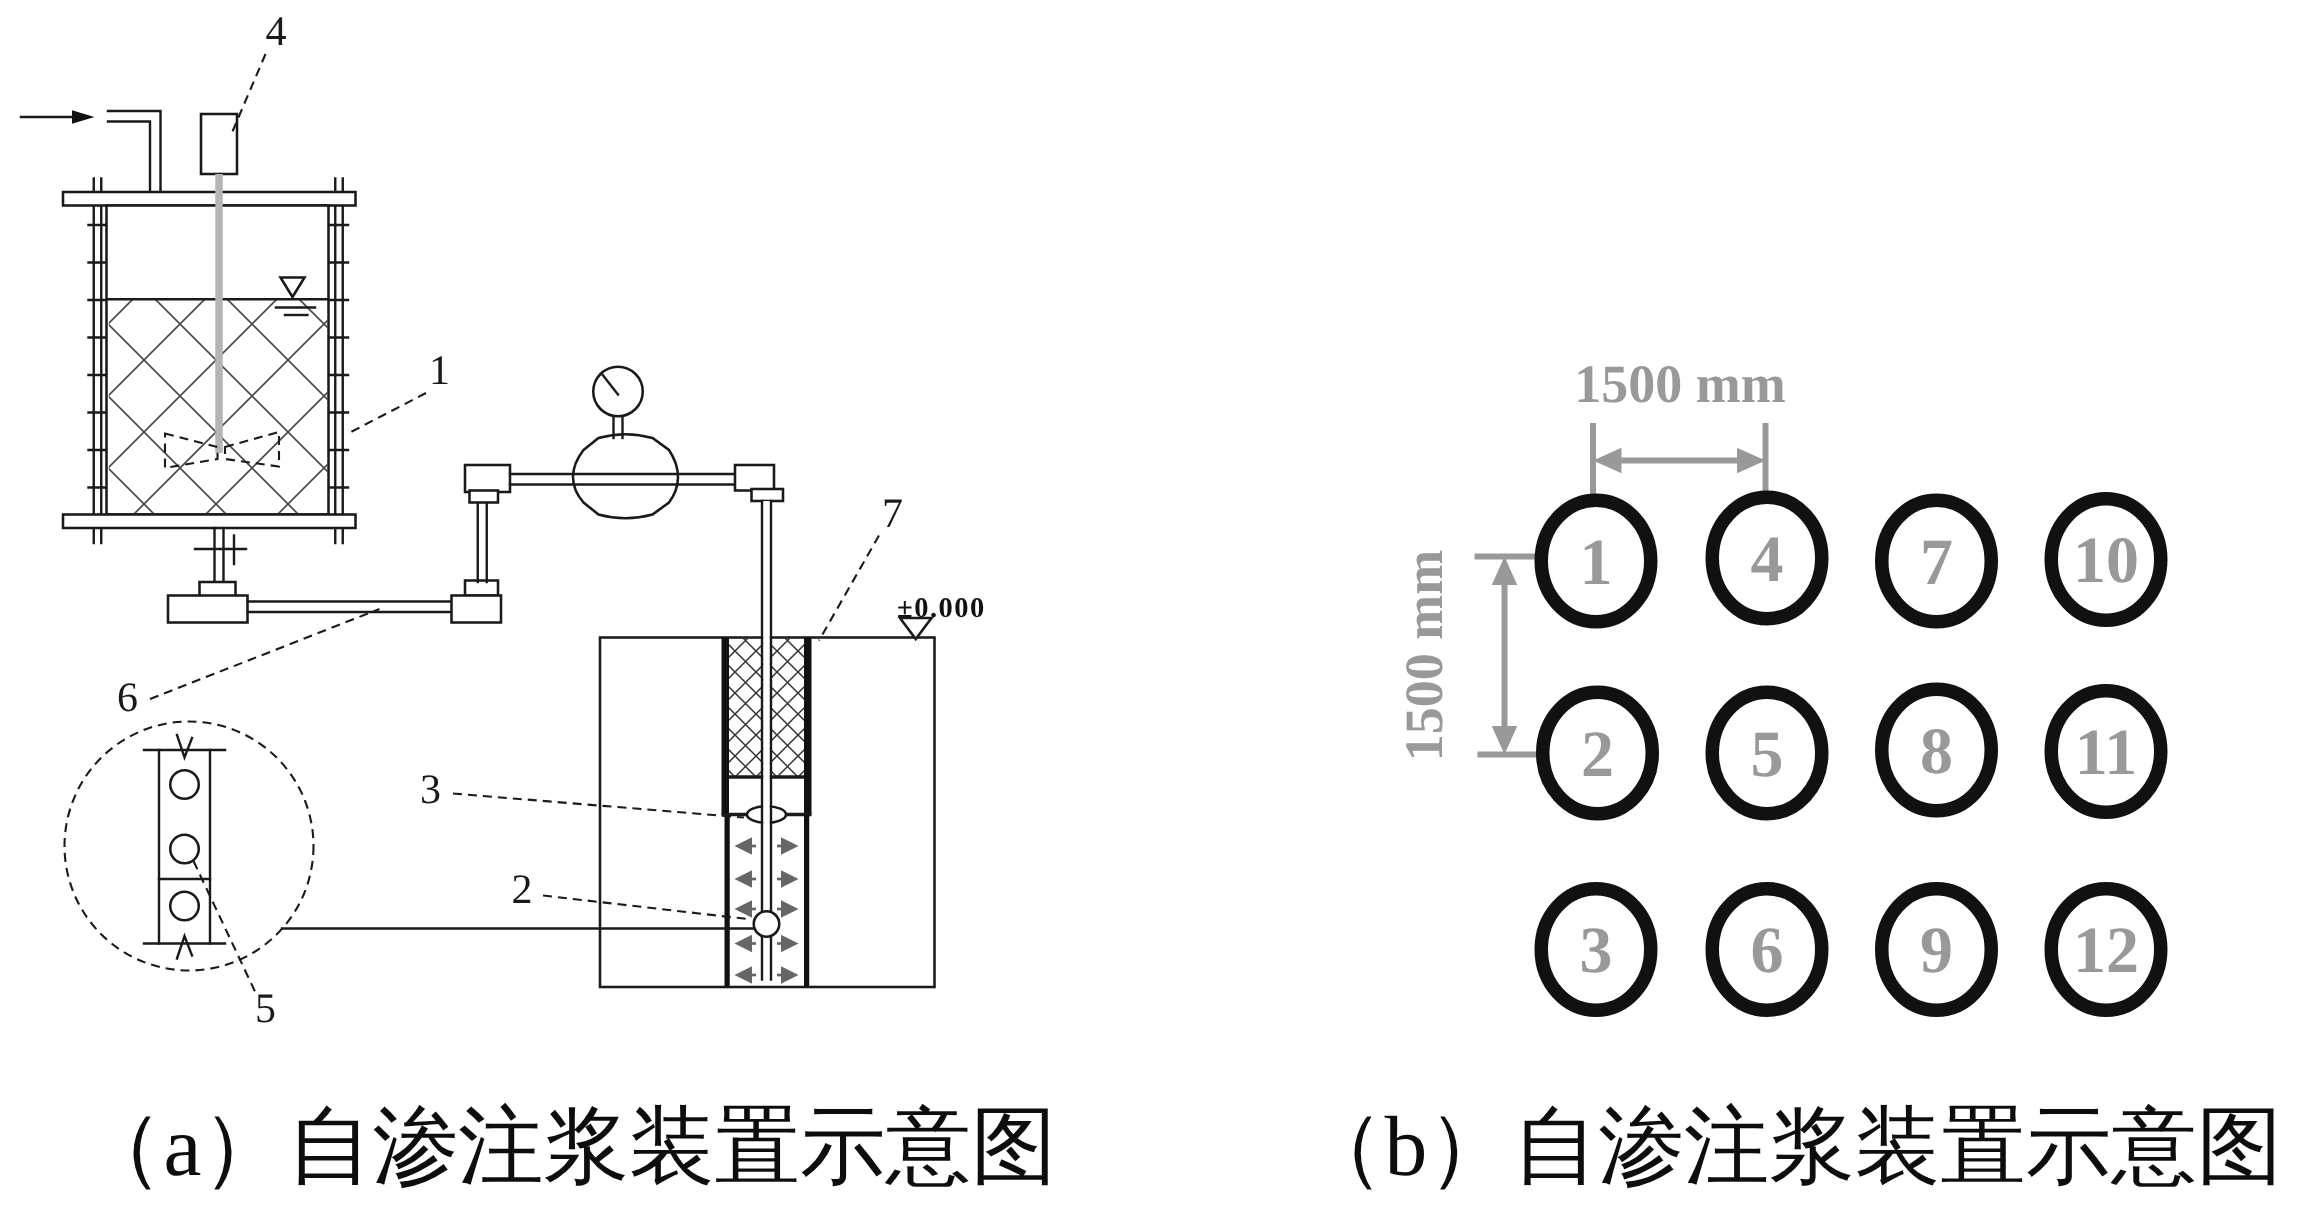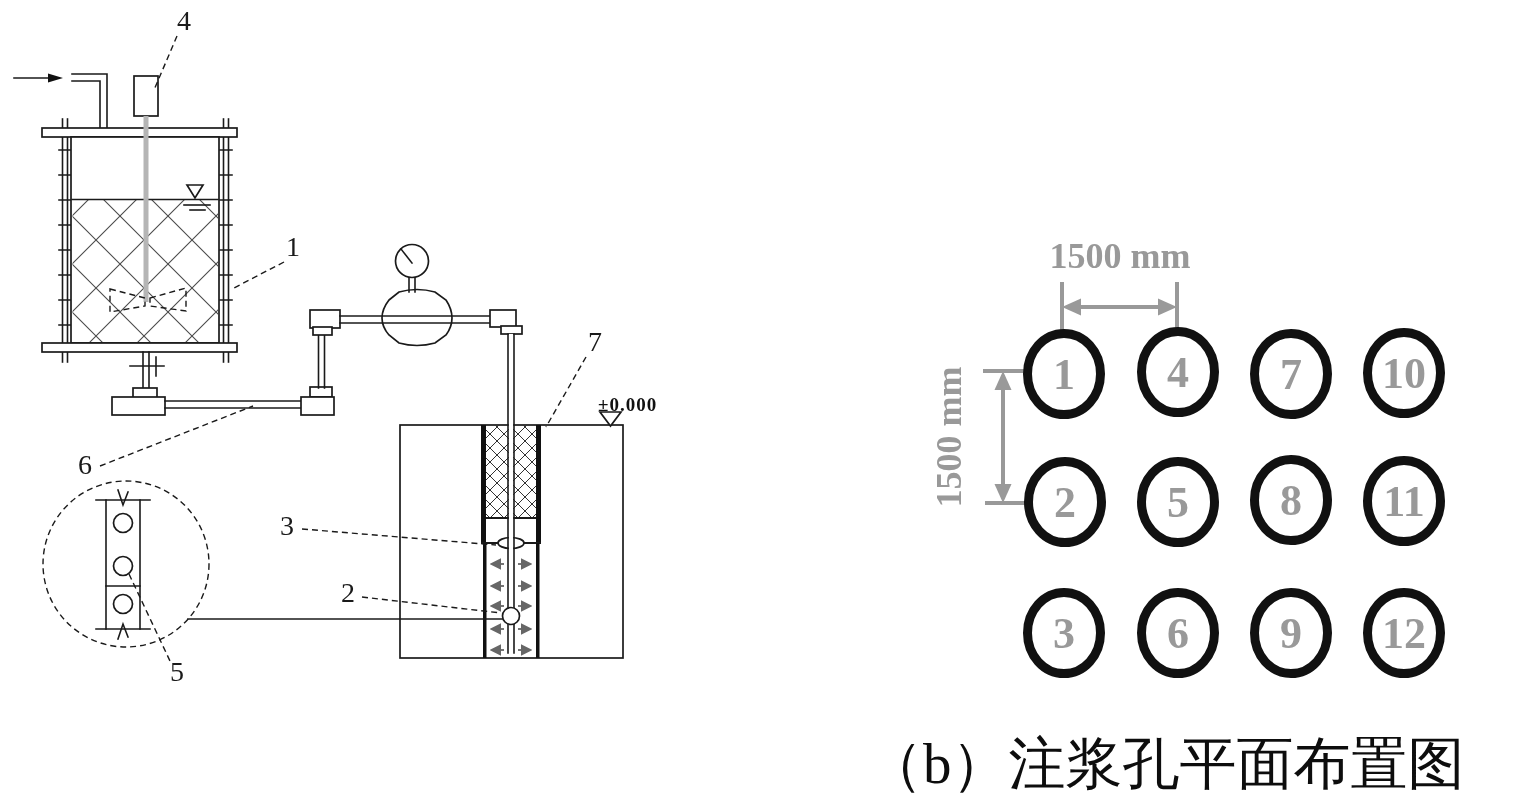--- a/index.html
+++ b/index.html
@@ -254,15 +254,16 @@
         <text class="holeNum" stroke="none" text-anchor="middle" x="1291" y="648">9</text>
       </g>
       <g>
         <ellipse cx="1404" cy="633" rx="36.5" ry="40.5"></ellipse>
         <text class="holeNum" stroke="none" text-anchor="middle" x="1404" y="648">12</text>
       </g>
     </g>
   </g>
 </svg>
 
-<div class="caption caption-b">（b）注浆孔平面布置图</div>
+<div class="caption caption-a">（a）自渗注浆装置示意图</div>
+<div class="caption caption-b">（b）自渗注浆装置示意图</div>
 
 </div>
 
 </body></html>

